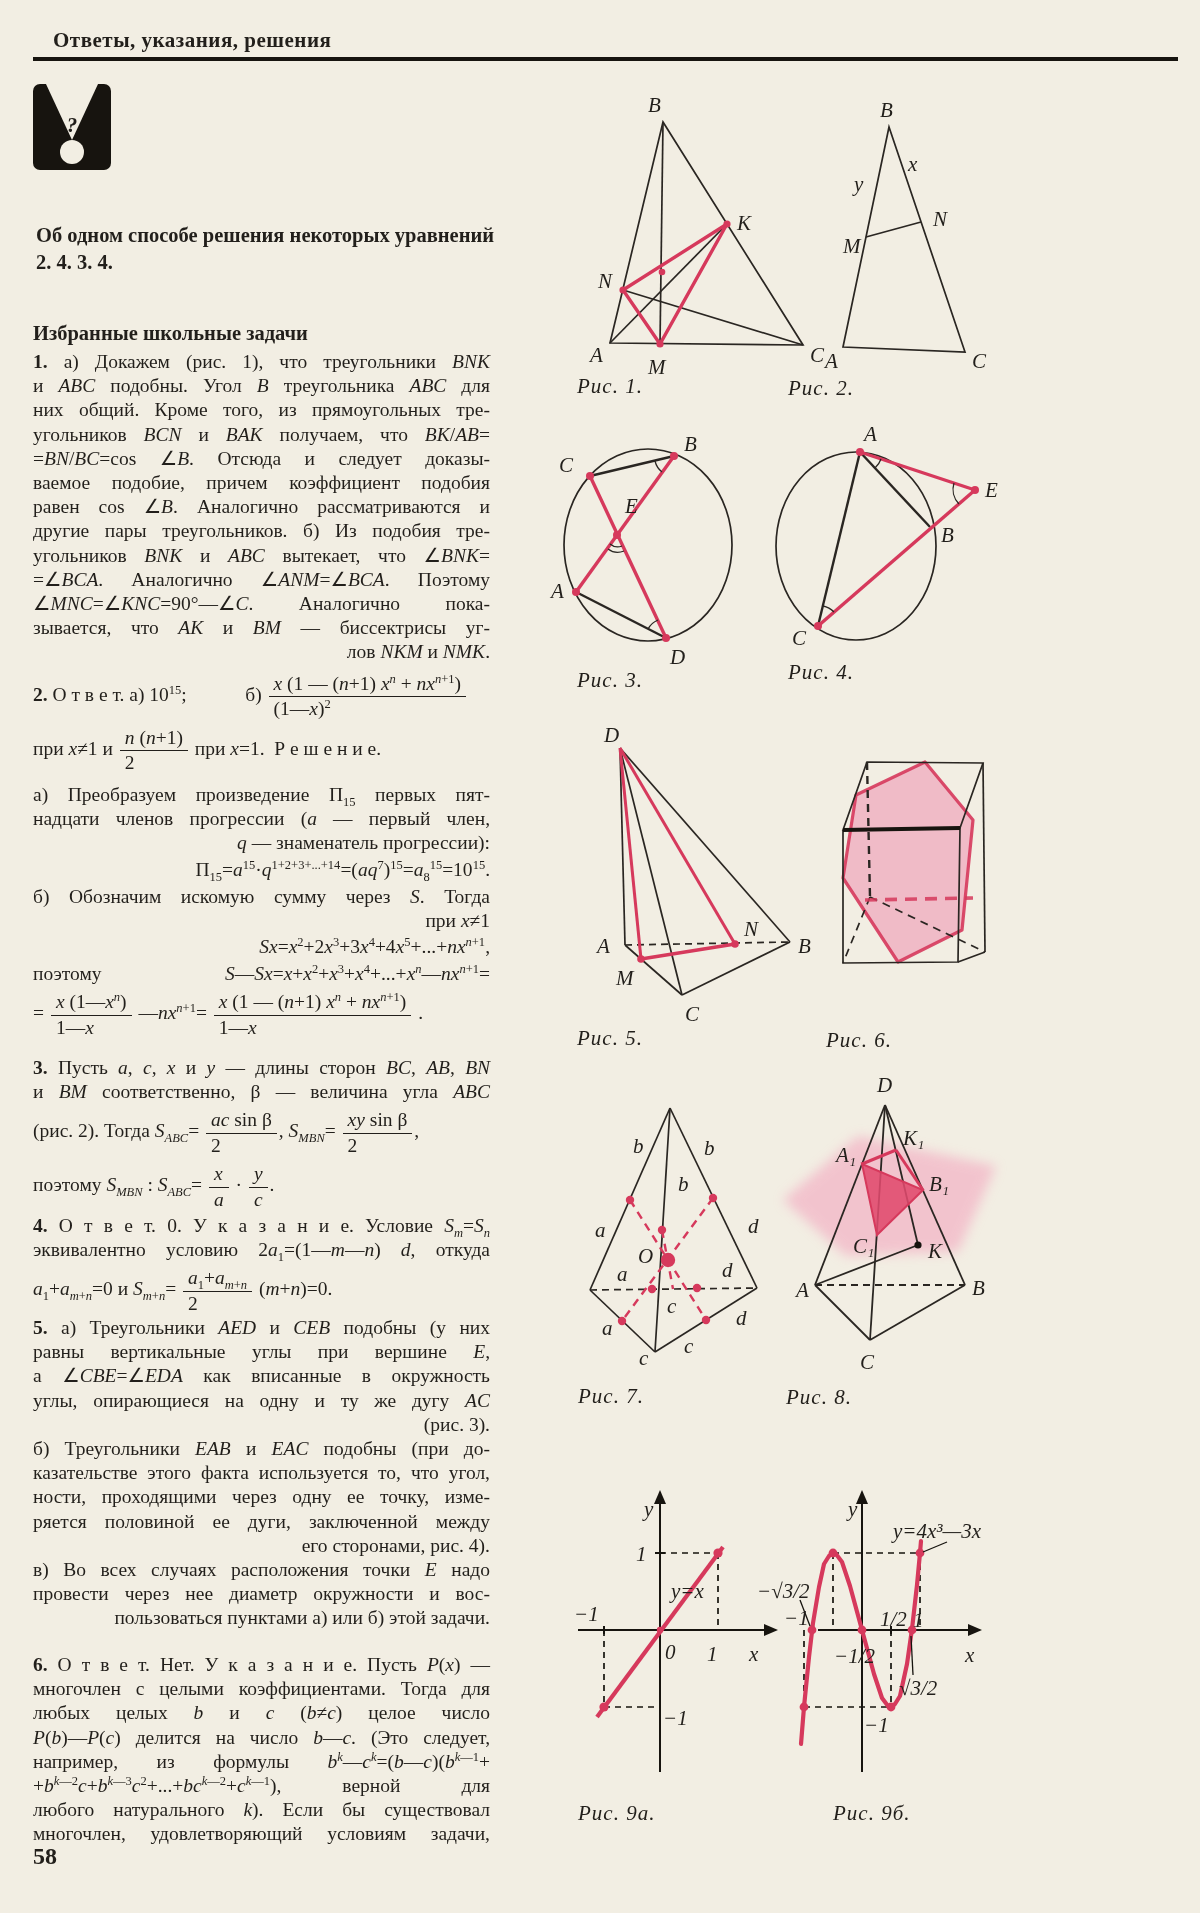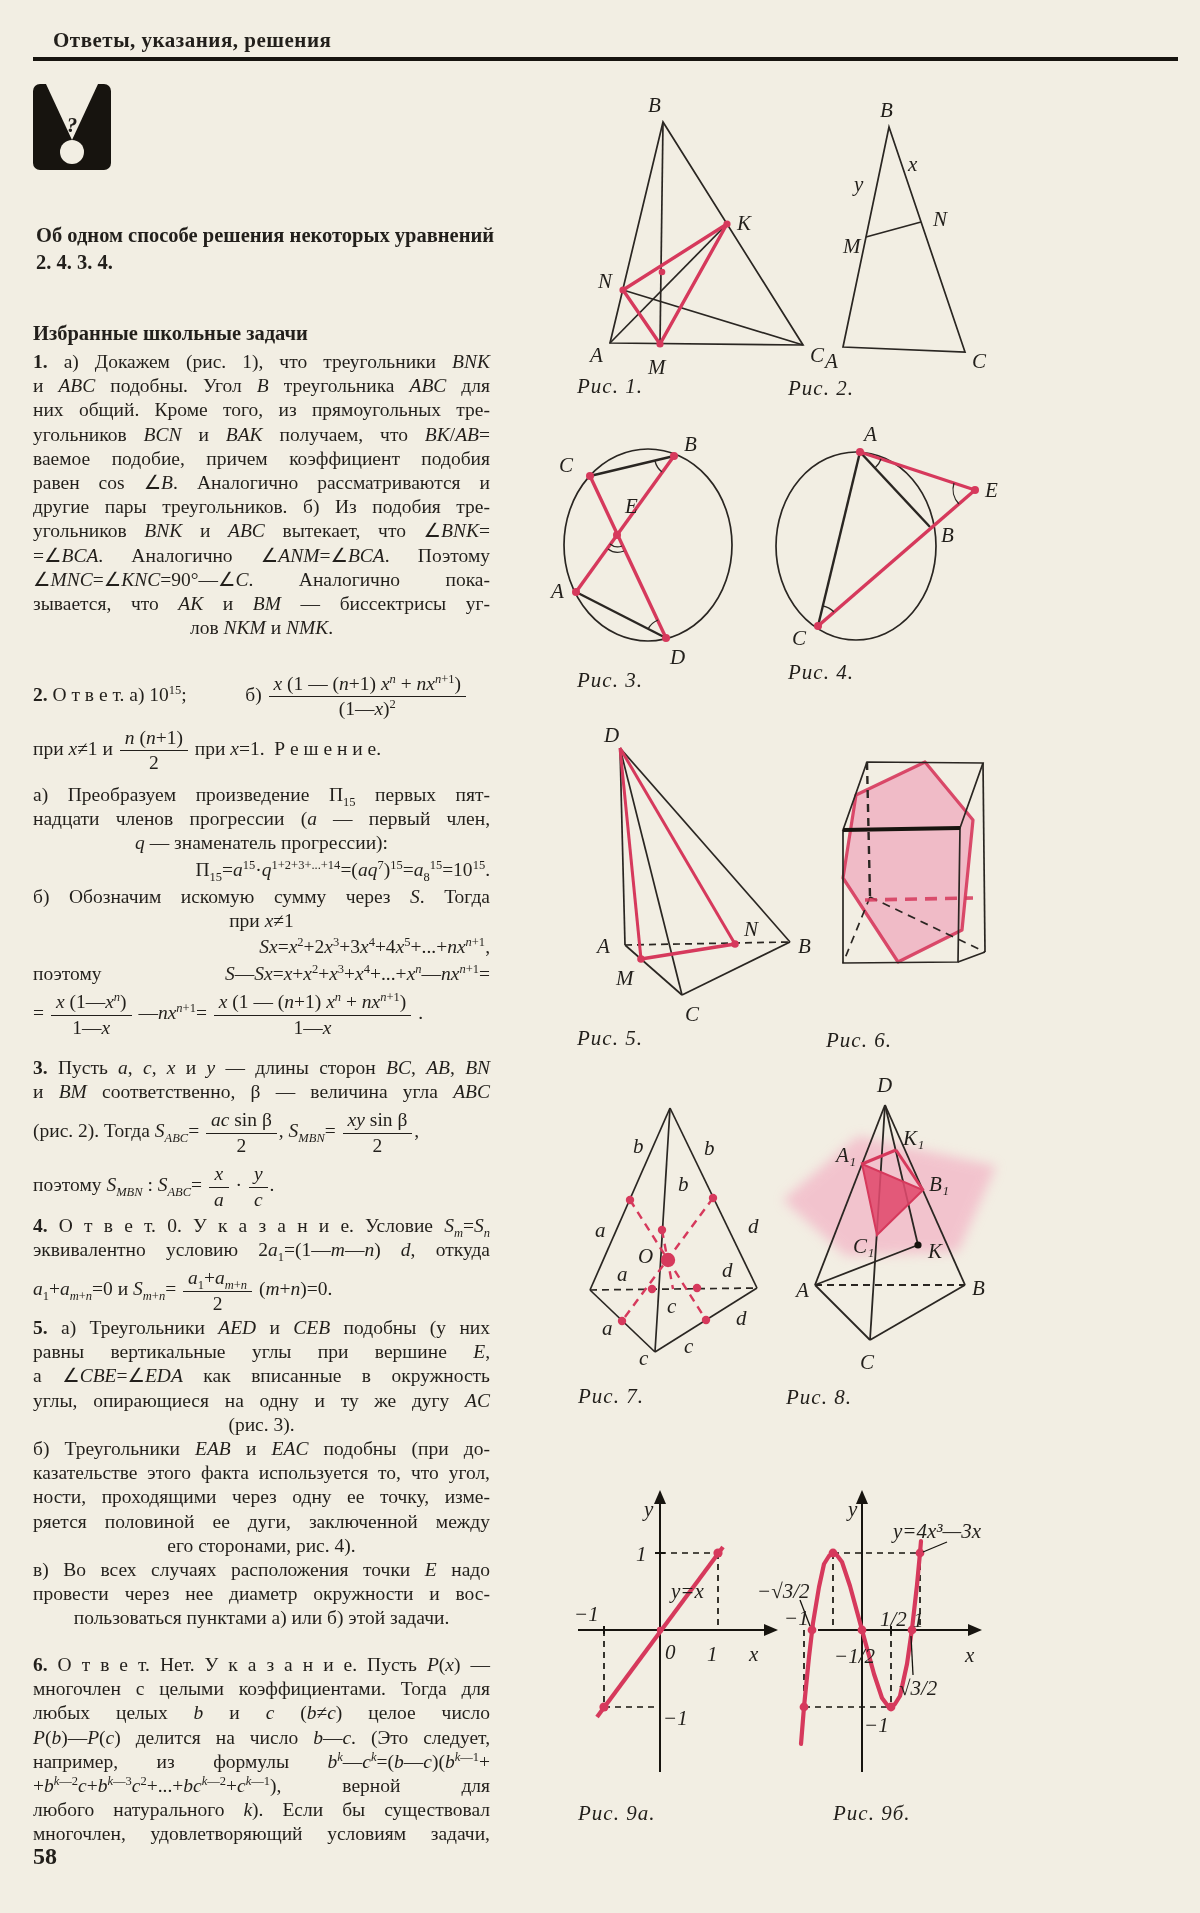--- a/index.html
+++ b/index.html
@@ -6,26 +6,26 @@
   body{width:1200px;height:1913px;position:relative;background:#f2eee3;
        font-family:"Liberation Serif",serif;color:#221f1b;overflow:hidden;}
   .abs{position:absolute;}
   .hdr{left:33px;top:28px;font-size:21px;font-weight:bold;letter-spacing:.5px;margin-left:20px;}
   .rule{left:33px;top:57px;width:1145px;height:4px;background:#17140f;}
   .titl{left:36px;top:222px;width:470px;font-size:20.5px;font-weight:bold;line-height:27px;}
   .subh{left:33px;top:322px;font-size:20.5px;font-weight:bold;}
   .col{left:33px;width:457px;font-size:19.5px;line-height:24.2px;}
   .ln{width:100%;}
   .ln.j{text-align:justify;text-align-last:justify;}
-  .ln.l{text-align:center;}
+  .ln.l{text-align:right;}
   .ln.fl{text-align:left;line-height:normal;margin:5px 0 6px 0;}
   .ln.fc{text-align:right;line-height:normal;margin:3px 0 4px 0;}
   sup{font-size:12.5px;vertical-align:super;line-height:0;}
   sub{font-size:12.5px;vertical-align:sub;line-height:0;}
-  .fr{display:inline-block;vertical-align:middle;text-align:center;line-height:1.15;padding:0 2px;}
+  .fr{display:inline-block;vertical-align:middle;line-height:1.15;padding:0 2px;}
   .fr .nu{display:block;padding:0 5px 1px 5px;border-bottom:1.6px solid #221f1b;}
   .fr .de{display:block;padding:1px 5px 0 5px;}
   .cap{font-style:italic;font-size:21px;letter-spacing:1px;}
   .pgnum{left:33px;top:1843px;font-size:24px;font-weight:bold;}
   svg text{font-family:"Liberation Serif",serif;font-style:italic;font-size:21px;fill:#221f1b;}
 </style>
 </head>
 <body>
 
 <div class="abs hdr">Ответы, указания, решения</div>
@@ -319,20 +319,21 @@
   <div>Об одном способе решения некоторых уравнений</div>
   <div>2.  4.  3.  4.</div>
 </div>
 
 <div class="abs subh">Избранные школьные задачи</div>
 <div class="abs col" style="top:350px">
     <div class="ln j"><b>1.</b> а) Докажем (рис. 1), что треугольники <i>BNK</i></div>
     <div class="ln j">и <i>ABC</i> подобны. Угол <i>B</i> треугольника <i>ABC</i> для</div>
     <div class="ln j">них общий. Кроме того, из прямоугольных тре-</div>
     <div class="ln j">угольников <i>BCN</i> и <i>BAK</i> получаем, что <i>BK</i>/<i>AB</i>=</div>
+    <div class="ln j">=<i>BN</i>/<i>BC</i>=cos ∠<i>B</i>. Отсюда и следует доказы-</div>
     <div class="ln j">ваемое подобие, причем коэффициент подобия</div>
     <div class="ln j">равен cos ∠<i>B</i>. Аналогично рассматриваются и</div>
     <div class="ln j">другие пары треугольников. б) Из подобия тре-</div>
     <div class="ln j">угольников <i>BNK</i> и <i>ABC</i> вытекает, что ∠<i>BNK</i>=</div>
     <div class="ln j">=∠<i>BCA</i>. Аналогично ∠<i>ANM</i>=∠<i>BCA</i>. Поэтому</div>
     <div class="ln j">∠<i>MNC</i>=∠<i>KNC</i>=90°—∠<i>C</i>. Аналогично пока-</div>
     <div class="ln j">зывается, что <i>AK</i> и <i>BM</i> — биссектрисы уг-</div>
     <div class="ln l">лов <i>NKM</i> и <i>NMK</i>.</div>
   </div>
 <div class="abs col" style="top:668px">

